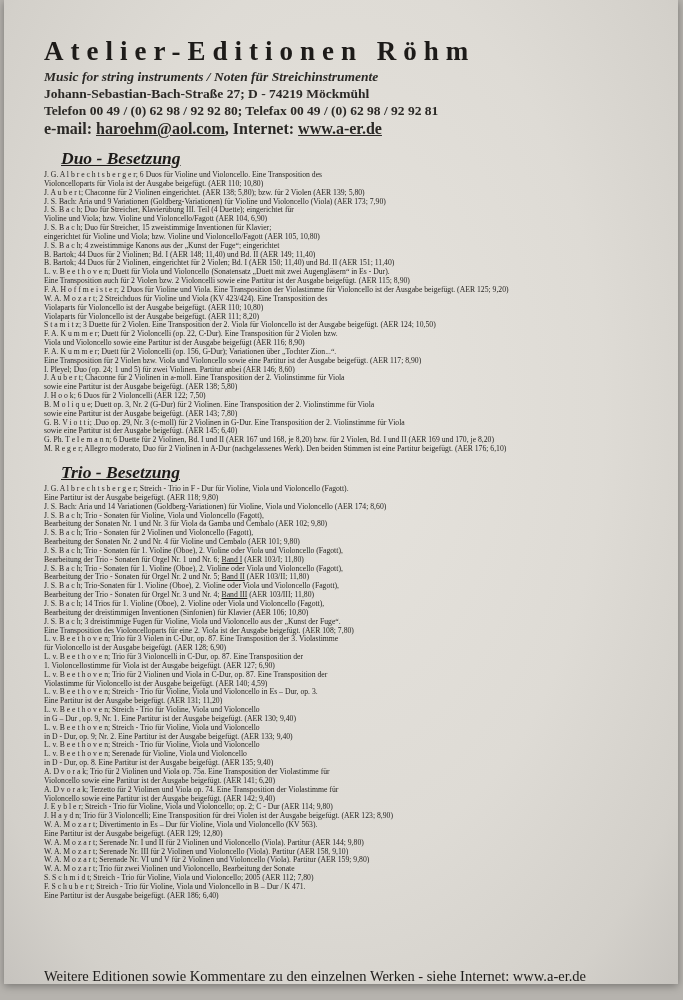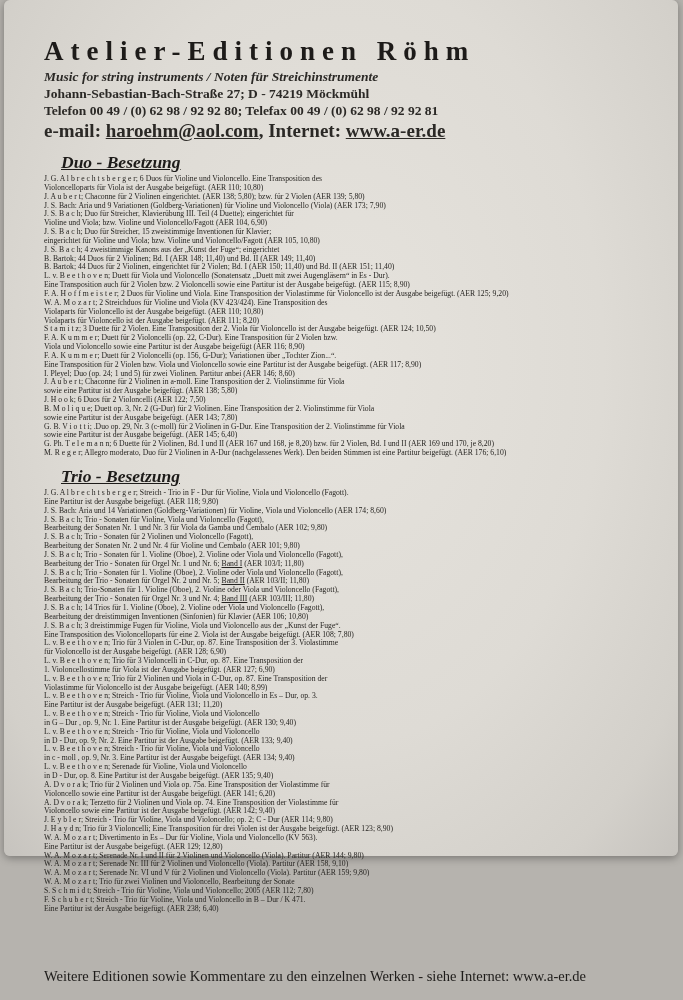--- a/index.html
+++ b/index.html
@@ -4,35 +4,34 @@
 <style>
   html,body{margin:0;padding:0;}
   body{
     width:683px;height:1000px;
     background:#b6b3ae;
     font-family:"Liberation Serif", serif;
     overflow:hidden;
     position:relative;
   }
   .paper{
-    position:absolute;left:4px;top:0;width:674px;height:856px;
+    position:absolute;left:4px;top:0;width:674px;height:984px;
     background:
       radial-gradient(ellipse at 50% 42%, #e6e3dd 0%, #dedbd5 55%, #d3d0ca 85%, #c6c3be 100%);
     box-shadow:0 2px 8px rgba(0,0,0,.35);
     color:#2b2926;
-    border-radius:6px;
   }
   .inner{position:absolute;left:40px;top:36px;width:600px;}
   .title{
     font-size:27px;font-weight:bold;letter-spacing:7px;color:#1d1b19;
     margin:0 0 2px 0;white-space:nowrap;
   }
   .subtitle{font-size:13.5px;font-weight:bold;font-style:italic;margin:1px 0;}
   .addr{font-size:13.5px;font-weight:bold;margin:1px 0;}
-  .email{font-size:19px;font-weight:bold;margin:1px 0 10px 0;}
+  .email{font-size:16px;font-weight:bold;margin:1px 0 10px 0;}
   .email u{text-decoration:underline;}
   .sec-head{
     font-size:17.5px;font-weight:bold;font-style:italic;
     text-decoration:underline;margin:8px 0 2px 17px;color:#1d1b19;
   }
   .lines{font-size:7.7px;line-height:8.85px;color:#262421;}
   .lines .ln{white-space:nowrap;overflow:hidden;}
   .lines u{text-decoration:underline;}
   .footer{
     position:absolute;left:40px;top:968px;width:620px;
@@ -102,43 +101,42 @@
           <div class="ln">Bearbeitung der Trio - Sonaten für Orgel Nr. 3 und Nr. 4; <u>Band III</u>  (AER 103/III; 11,80)</div>
           <div class="ln">J. S.  B a c h;  14 Trios für 1. Violine (Oboe), 2. Violine oder Viola und Violoncello (Fagott),</div>
           <div class="ln">Bearbeitung der dreistimmigen Inventionen (Sinfonien) für Klavier  (AER 106; 10,80)</div>
           <div class="ln">J. S.  B a c h; 3 dreistimmige Fugen für Violine, Viola und Violoncello aus der „Kunst der Fuge“.</div>
           <div class="ln">Eine Transposition des Violoncelloparts für eine 2. Viola ist der Ausgabe beigefügt.  (AER 108; 7,80)</div>
           <div class="ln">L. v. B e e t h o v e n;  Trio für 3 Violen in C-Dur, op. 87. Eine Transposition der 3. Violastimme</div>
           <div class="ln">für Violoncello ist der Ausgabe beigefügt.  (AER 128; 6,90)</div>
           <div class="ln">L. v. B e e t h o v e n;  Trio für 3 Violoncelli in C-Dur, op. 87. Eine Transposition der</div>
           <div class="ln">1. Violoncellostimme für Viola ist der Ausgabe beigefügt.  (AER 127; 6,90)</div>
           <div class="ln">L. v. B e e t h o v e n;  Trio für 2 Violinen und Viola in C-Dur, op. 87. Eine Transposition der</div>
-          <div class="ln">Violastimme für Violoncello ist der Ausgabe beigefügt.  (AER 140; 8,99)</div>
+          <div class="ln">Violastimme für Violoncello ist der Ausgabe beigefügt.  (AER 140; 4,59)</div>
           <div class="ln">L. v. B e e t h o v e n;   Streich - Trio für Violine, Viola und Violoncello in Es – Dur, op. 3.</div>
           <div class="ln">Eine Partitur ist der Ausgabe beigefügt.  (AER 131; 11,20)</div>
           <div class="ln">L. v. B e e t h o v e n;   Streich - Trio für Violine, Viola und Violoncello</div>
           <div class="ln">in G – Dur , op. 9, Nr. 1. Eine Partitur ist der Ausgabe beigefügt.  (AER 130; 9,40)</div>
           <div class="ln">L. v. B e e t h o v e n;   Streich - Trio für Violine, Viola und Violoncello</div>
           <div class="ln">in D - Dur, op. 9; Nr. 2. Eine Partitur ist der Ausgabe beigefügt.  (AER 133; 9,40)</div>
           <div class="ln">L. v. B e e t h o v e n;  Streich - Trio für Violine, Viola und Violoncello</div>
-          <div class="ln"> in c - moll , op. 9, Nr. 3. Eine Partitur ist der Ausgabe beigefügt.  (AER 134; 9,40)</div>
           <div class="ln">L. v. B e e t h o v e n;   Serenade für Violine, Viola und Violoncello</div>
           <div class="ln">in D - Dur, op. 8. Eine Partitur ist der Ausgabe beigefügt.  (AER 135; 9,40)</div>
           <div class="ln">A.  D v o r a k; Trio für 2 Violinen und Viola op. 75a. Eine Transposition der Violastimme für</div>
           <div class="ln">Violoncello sowie eine Partitur ist der Ausgabe beigefügt.  (AER 141; 6,20)</div>
           <div class="ln">A.  D v o r a k; Terzetto für 2 Violinen und Viola op. 74. Eine Transposition der Violastimme für</div>
           <div class="ln">Violoncello sowie eine Partitur ist der Ausgabe beigefügt.  (AER 142; 9,40)</div>
           <div class="ln">J.  E y b l e r;  Streich - Trio für Violine, Viola und Violoncello; op. 2; C - Dur  (AER 114; 9,80)</div>
           <div class="ln">J.  H a y d n;  Trio für 3 Violoncelli; Eine Transposition für drei Violen ist der Ausgabe beigefügt. (AER 123; 8,90)</div>
           <div class="ln">W. A. M o z a r t;  Divertimento in Es – Dur für Violine, Viola und Violoncello (KV 563).</div>
           <div class="ln">Eine Partitur ist der Ausgabe beigefügt.  (AER 129; 12,80)</div>
           <div class="ln">W. A.  M o z a r t;  Serenade Nr. I und II für 2 Violinen und Violoncello (Viola). Partitur (AER 144; 9,80)</div>
           <div class="ln">W. A.  M o z a r t;  Serenade Nr. III für 2 Violinen und Violoncello (Viola). Partitur (AER 158, 9,10)</div>
           <div class="ln">W. A.  M o z a r t;  Serenade Nr. VI und V für 2 Violinen und Violoncello (Viola). Partitur (AER 159; 9,80)</div>
           <div class="ln">W. A.  M o z a r t;  Trio für zwei Violinen und Violoncello, Bearbeitung der Sonate</div>
           <div class="ln">S.  S c h m i d t;  Streich - Trio für Violine, Viola und Violoncello; 2005  (AER 112; 7,80)</div>
           <div class="ln">F.  S c h u b e r t;  Streich - Trio für Violine, Viola und Violoncello in B – Dur / K 471.</div>
-          <div class="ln">Eine Partitur ist der Ausgabe beigefügt.  (AER 238; 6,40)</div>
+          <div class="ln">Eine Partitur ist der Ausgabe beigefügt.  (AER 186; 6,40)</div>
         </div>
       </div>
   </div>
   <div class="footer">Weitere Editionen sowie Kommentare zu den einzelnen Werken - siehe Internet: www.a-er.de</div>
 </div>
 
 </body></html>

